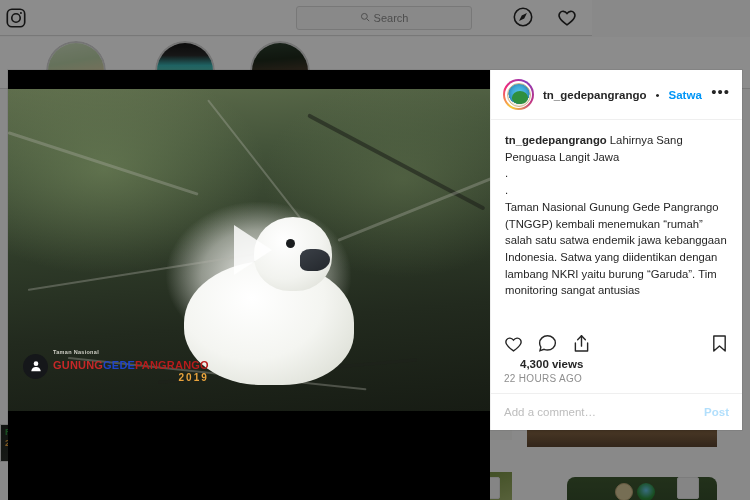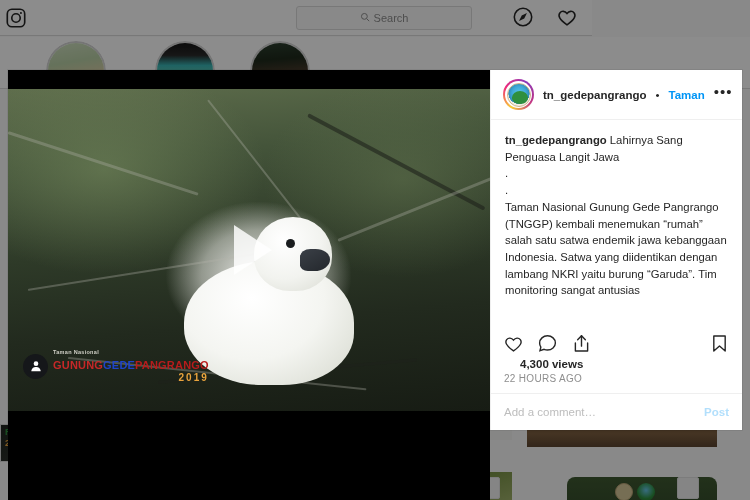--- a/index.html
+++ b/index.html
@@ -321,21 +321,21 @@
   <div class="info-pane">
 
     <div class="post-header">
       <span class="avatar-ring">
         <span class="avatar-inner">
           <span class="avatar-logo"></span>
         </span>
       </span>
       <span class="hdr-name">tn_gedepangrango</span>
       <span class="hdr-sep">•</span>
-      <span class="hdr-follow">Taman</span>
+      <span class="hdr-follow">Satwa</span>
       <span class="hdr-more">•••</span>
     </div>
 
     <div class="caption-area">
       <div class="caption-text"><span class="caption-user">tn_gedepangrango</span><span> Lahirnya Sang Penguasa Langit Jawa
 .
 .
 Taman Nasional Gunung Gede Pangrango (TNGGP) kembali menemukan “rumah” salah satu satwa endemik jawa kebanggaan Indonesia. Satwa yang diidentikan dengan lambang NKRI yaitu burung “Garuda”. Tim monitoring sangat antusias</span></div>
     </div>
 

